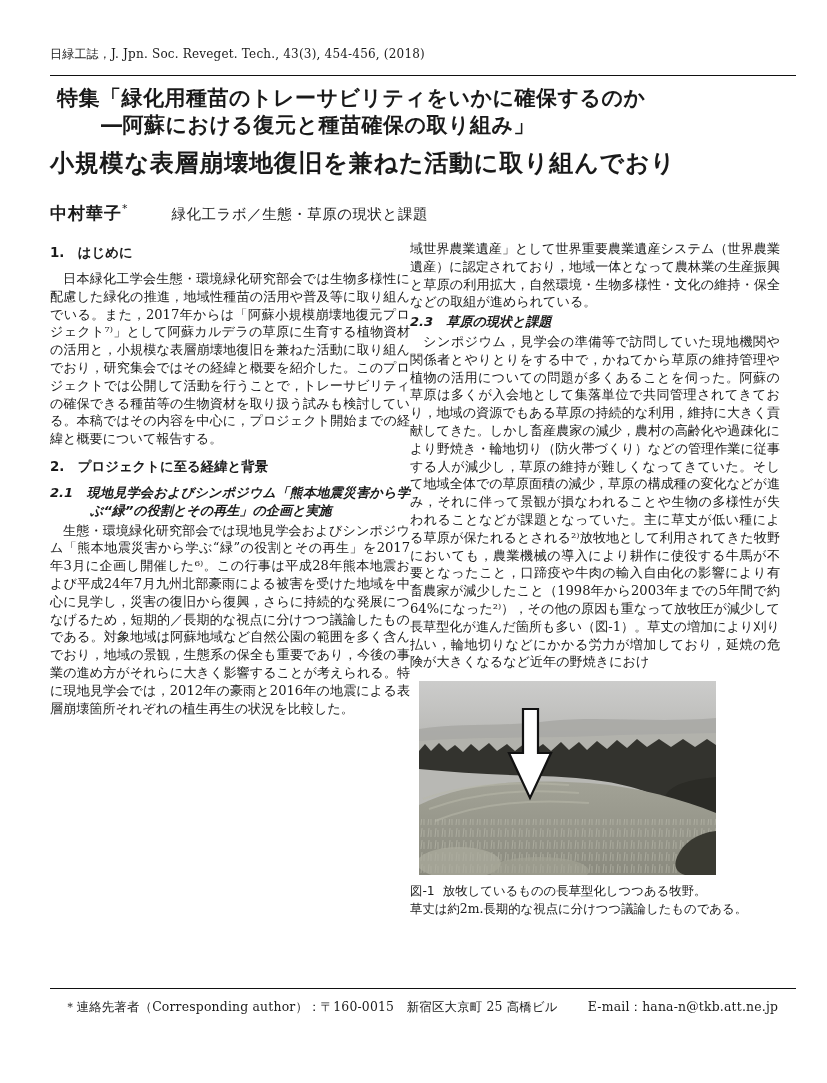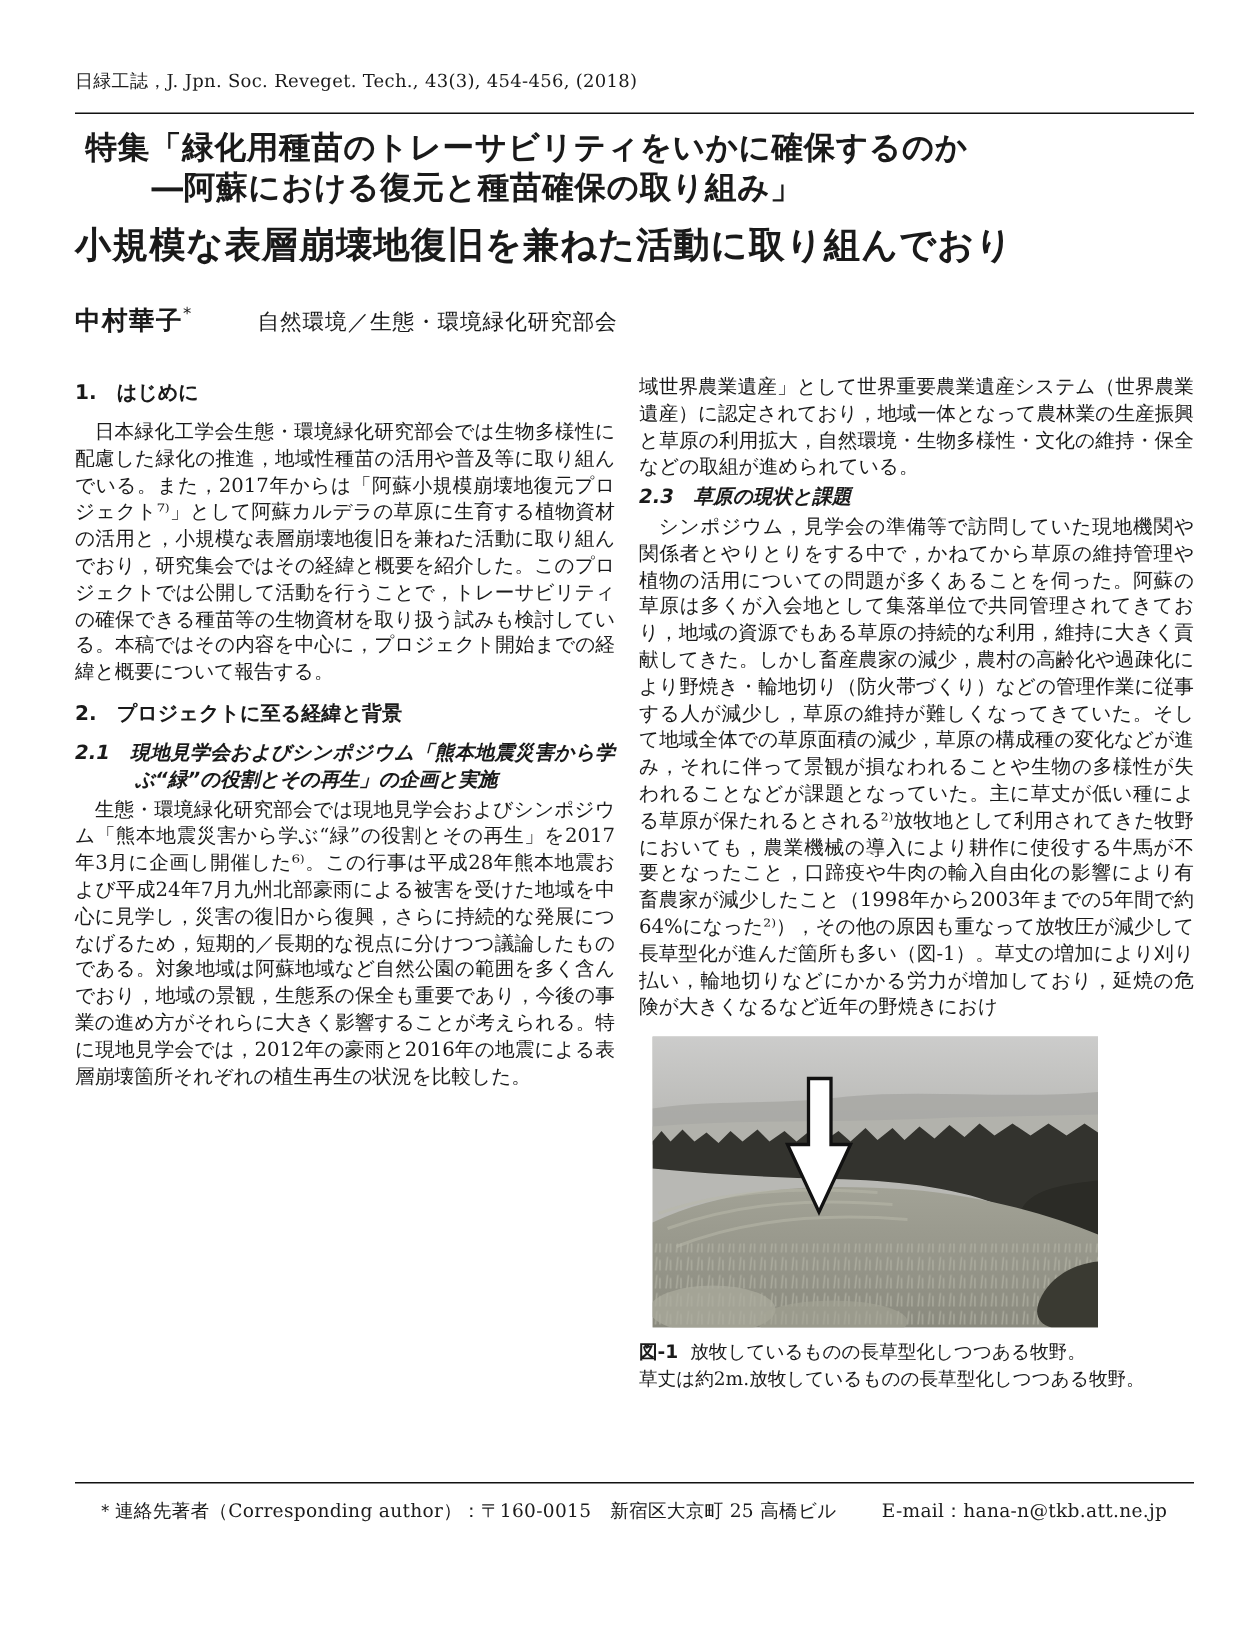--- a/index.html
+++ b/index.html
@@ -38,22 +38,22 @@
 
   .author-row { top: 202px; left: 50px; width: 745px; }
   .author-name {
     font-family: "DejaVu Sans", "Liberation Sans", sans-serif;
     font-weight: bold; font-size: 17px; letter-spacing: 1px;
   }
   .author-name sup { font-size: 11px; font-weight: normal; }
   .affiliation { font-size: 14.5px; margin-left: 38px; letter-spacing: 0.5px; }
 
   .columns {
-    top: 250px; left: 50px; width: 746px;
-    display: flex; gap: 16px;
+    top: 240px; left: 50px; width: 746px;
+    display: flex; gap: 0;
   }
   .col { font-size: 13.1px; line-height: 17.8px; text-align: justify; }
   .col-left  { width: 360px; }
   .col-right { width: 370px; }
 
   .col h3 {
     font-family: "DejaVu Sans", "Liberation Sans", sans-serif;
     font-size: 13.4px; font-weight: bold;
     margin: 10px 0 8px 0; line-height: 18px;
   }
@@ -71,21 +71,21 @@
   .figure-photo {
     width: 297px; height: 194px; margin-left: 9px;
     display: block; background: #b8b8b4;
   }
   .figure-caption {
     margin-top: 7px;
     font-size: 12.4px; line-height: 17.5px; text-align: left;
   }
   .cap-label {
     font-family: "DejaVu Sans", "Liberation Sans", sans-serif;
-    font-weight: bold; margin-right: 8px;
+    font-weight: normal; margin-right: 8px;
   }
 
   .rule-footer {
     top: 988px; left: 50px; width: 746px;
     border-top: 1.5px solid #111;
   }
   .footer-note {
     top: 999px; left: 64px; width: 732px;
     font-size: 12.4px; letter-spacing: 0.2px;
   }
@@ -100,21 +100,21 @@
 
 <div class="abs feature">
   <div class="line1">特集「緑化用種苗のトレーサビリティをいかに確保するのか</div>
   <div class="line2">―阿蘇における復元と種苗確保の取り組み」</div>
 </div>
 
 <h1 class="abs article-title" style="margin:0;">小規模な表層崩壊地復旧を兼ねた活動に取り組んでおり</h1>
 
 <div class="abs author-row">
   <span class="author-name"><span>中村華子</span><sup>*</sup></span>
-  <span class="affiliation">自然環境／生態・環境緑化研究部会</span>
+  <span class="affiliation">緑化工ラボ／生態・草原の現状と課題</span>
 </div>
 
 <div class="abs columns">
 
   <div class="col col-left">
     <h3 class="first">1.　はじめに</h3>
     <p class="indent">日本緑化工学会生態・環境緑化研究部会では生物多様性に配慮した緑化の推進，地域性種苗の活用や普及等に取り組んでいる。また，2017年からは「阿蘇小規模崩壊地復元プロジェクト⁷⁾」として阿蘇カルデラの草原に生育する植物資材の活用と，小規模な表層崩壊地復旧を兼ねた活動に取り組んでおり，研究集会ではその経緯と概要を紹介した。このプロジェクトでは公開して活動を行うことで，トレーサビリティの確保できる種苗等の生物資材を取り扱う試みも検討している。本稿ではその内容を中心に，プロジェクト開始までの経緯と概要について報告する。</p>
     <h3>2.　プロジェクトに至る経緯と背景</h3>
     <h4>2.1　現地見学会およびシンポジウム「熊本地震災害から学ぶ“緑”の役割とその再生」の企画と実施</h4>
     <p class="indent">生態・環境緑化研究部会では現地見学会およびシンポジウム「熊本地震災害から学ぶ“緑”の役割とその再生」を2017年3月に企画し開催した⁶⁾。この行事は平成28年熊本地震および平成24年7月九州北部豪雨による被害を受けた地域を中心に見学し，災害の復旧から復興，さらに持続的な発展につなげるため，短期的／長期的な視点に分けつつ議論したものである。対象地域は阿蘇地域など自然公園の範囲を多く含んでおり，地域の景観，生態系の保全も重要であり，今後の事業の進め方がそれらに大きく影響することが考えられる。特に現地見学会では，2012年の豪雨と2016年の地震による表層崩壊箇所それぞれの植生再生の状況を比較した。</p>
@@ -158,21 +158,21 @@
         <rect x="0" y="138" width="297" height="56" fill="url(#tussock)"></rect>
         <ellipse cx="40" cy="182" rx="42" ry="16" fill="#adad9e" opacity="0.7"></ellipse>
         <ellipse cx="120" cy="190" rx="50" ry="14" fill="#a5a596" opacity="0.6"></ellipse>
 
         <path d="M297,150 C278,152 264,162 258,176 C254,186 258,192 266,194 L297,194 Z" fill="#3a3a32"></path>
 
         <polygon points="104,28 119,28 119,72 132,72 111,117 90,72 104,72" fill="#ffffff" stroke="#111111" stroke-width="2.2"></polygon>
       </svg>
       <div class="figure-caption">
         <div><span class="cap-label">図-1</span><span>放牧しているものの長草型化しつつある牧野。</span></div>
-        <div>草丈は約2m.放牧しているものの長草型化しつつある牧野。</div>
+        <div>草丈は約2m.長期的な視点に分けつつ議論したものである。</div>
       </div>
     </div>
   </div>
 
 </div>
 
 <div class="abs rule-footer"></div>
 <div class="abs footer-note">
   <span>＊連絡先著者（Corresponding author）：〒160-0015　新宿区大京町 25 高橋ビル</span>
   <span class="email">E-mail：hana-n@tkb.att.ne.jp</span>

